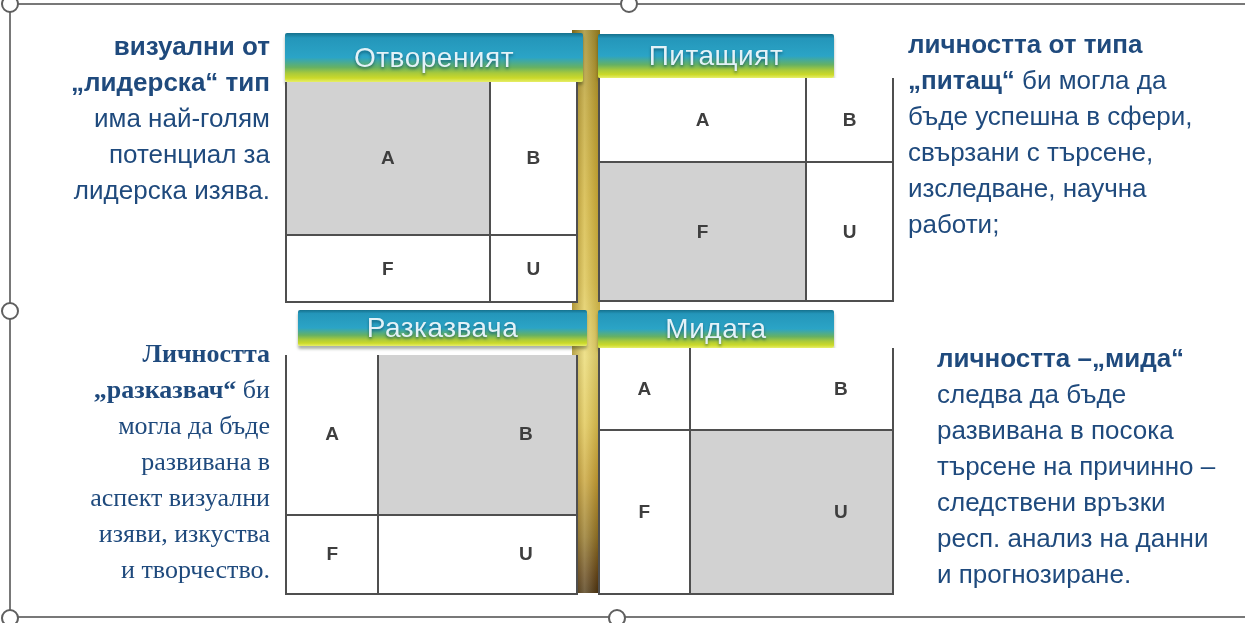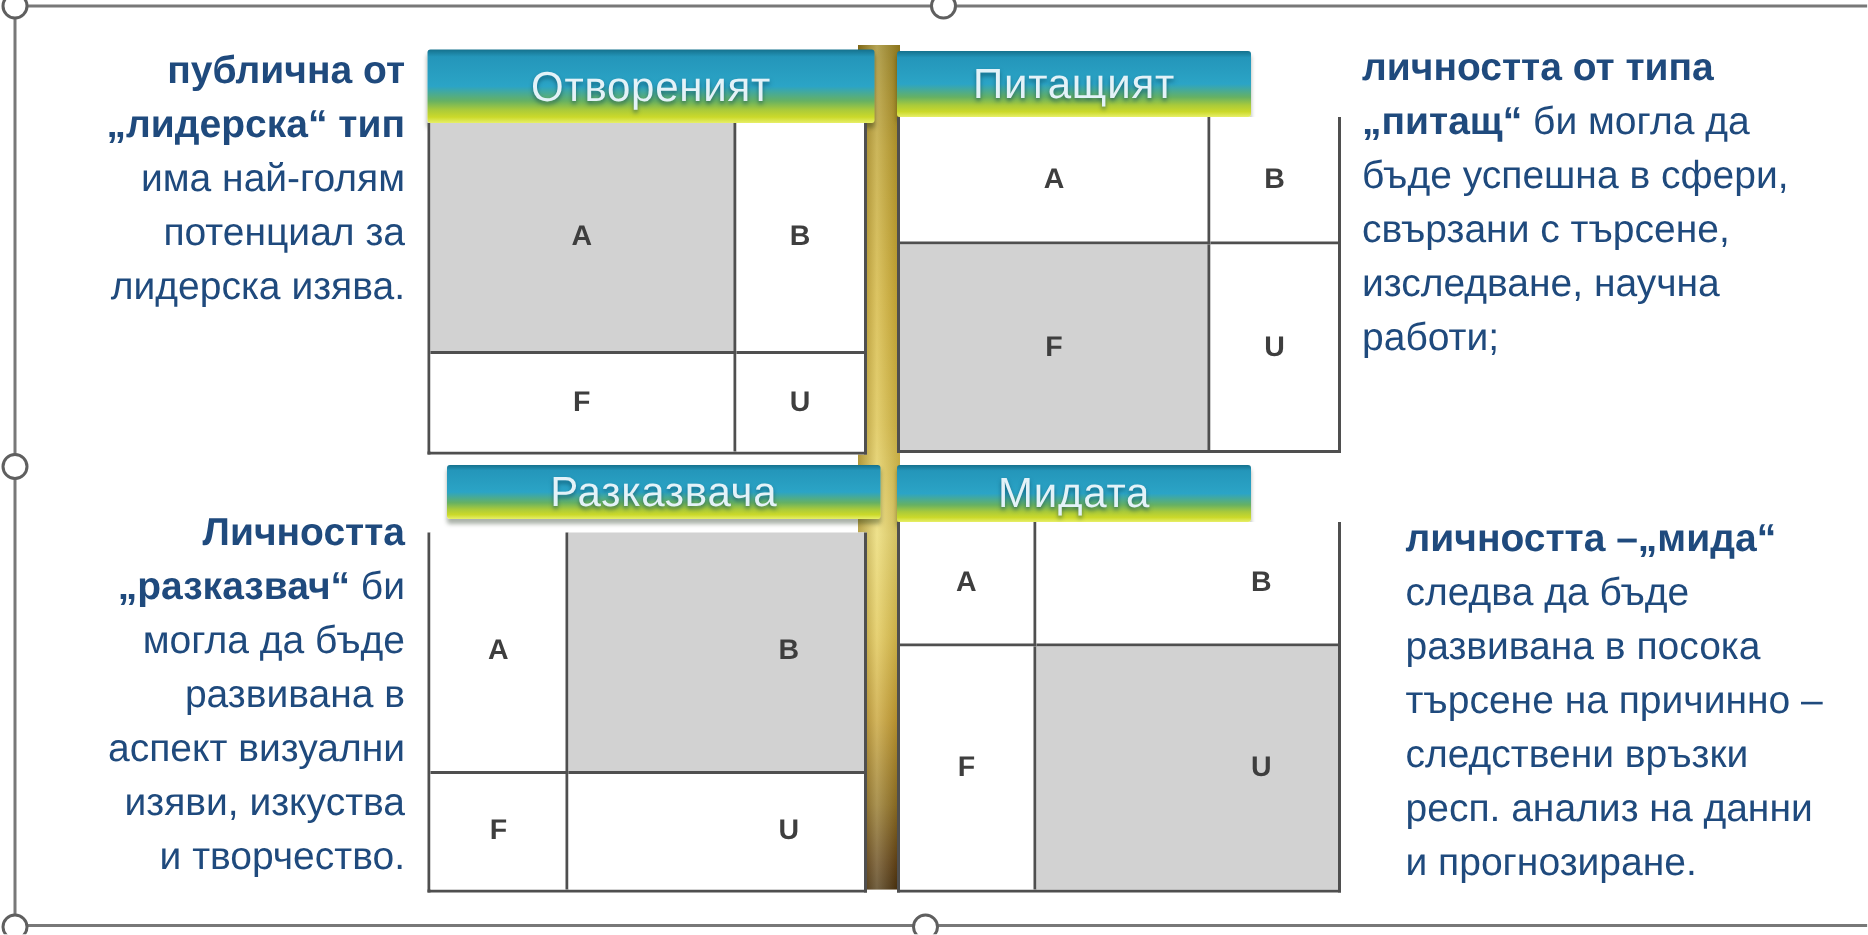--- a/index.html
+++ b/index.html
@@ -72,21 +72,21 @@
   .cell.c2 { border-right:2px solid #4f4f4f; }
   .cell.hl { background:#d2d2d2; }
   .cell.shift-right { justify-content:flex-end; padding-right:22%; }
 
   
   .note { position:absolute; color:#1f4a7d; font-size:26px; line-height:36px; }
   .note div { white-space:nowrap; }
   .note .b { font-weight:bold; }
   #note-open        { left:18px;  top:28px;  width:252px; text-align:right; }
   #note-asking      { left:908px; top:26px;  width:337px; text-align:left; }
-  #note-storyteller { left:18px;  top:336px; width:252px; text-align:right; }
+  #note-storyteller { left:18px;  top:336px; width:252px; text-align:right;font-family:Liberation Serif, serif; }
   #note-clam        { left:905px; top:340px; width:340px; text-align:left;margin-left:32px; }
 </style>
 </head>
 <body>
 
 <div class="canvas">
 
   <div class="sel-line sel-top"></div>
   <div class="sel-line sel-left"></div>
   <div class="sel-line sel-bottom"></div>
@@ -124,21 +124,21 @@
 
   <div class="panel-title" id="title-clam">Мидата</div>
   <div class="grid" id="grid-clam">
     <div class="cell c0">A</div>
     <div class="cell c1 shift-right">B</div>
     <div class="cell c2">F</div>
     <div class="cell c3 hl shift-right">U</div>
   </div>
 
   <div class="note" id="note-open">
-    <div><span class="b">публична от</span></div>
+    <div><span class="b">визуални от</span></div>
     <div><span class="b">„лидерска“ тип</span></div>
     <div><span>има най-голям</span></div>
     <div><span>потенциал за</span></div>
     <div><span>лидерска изява.</span></div>
   </div>
 
   <div class="note" id="note-asking">
     <div><span class="b">личността от типа</span></div>
     <div><span class="b">„питащ“</span><span> би могла да</span></div>
     <div><span>бъде успешна в сфери,</span></div>

